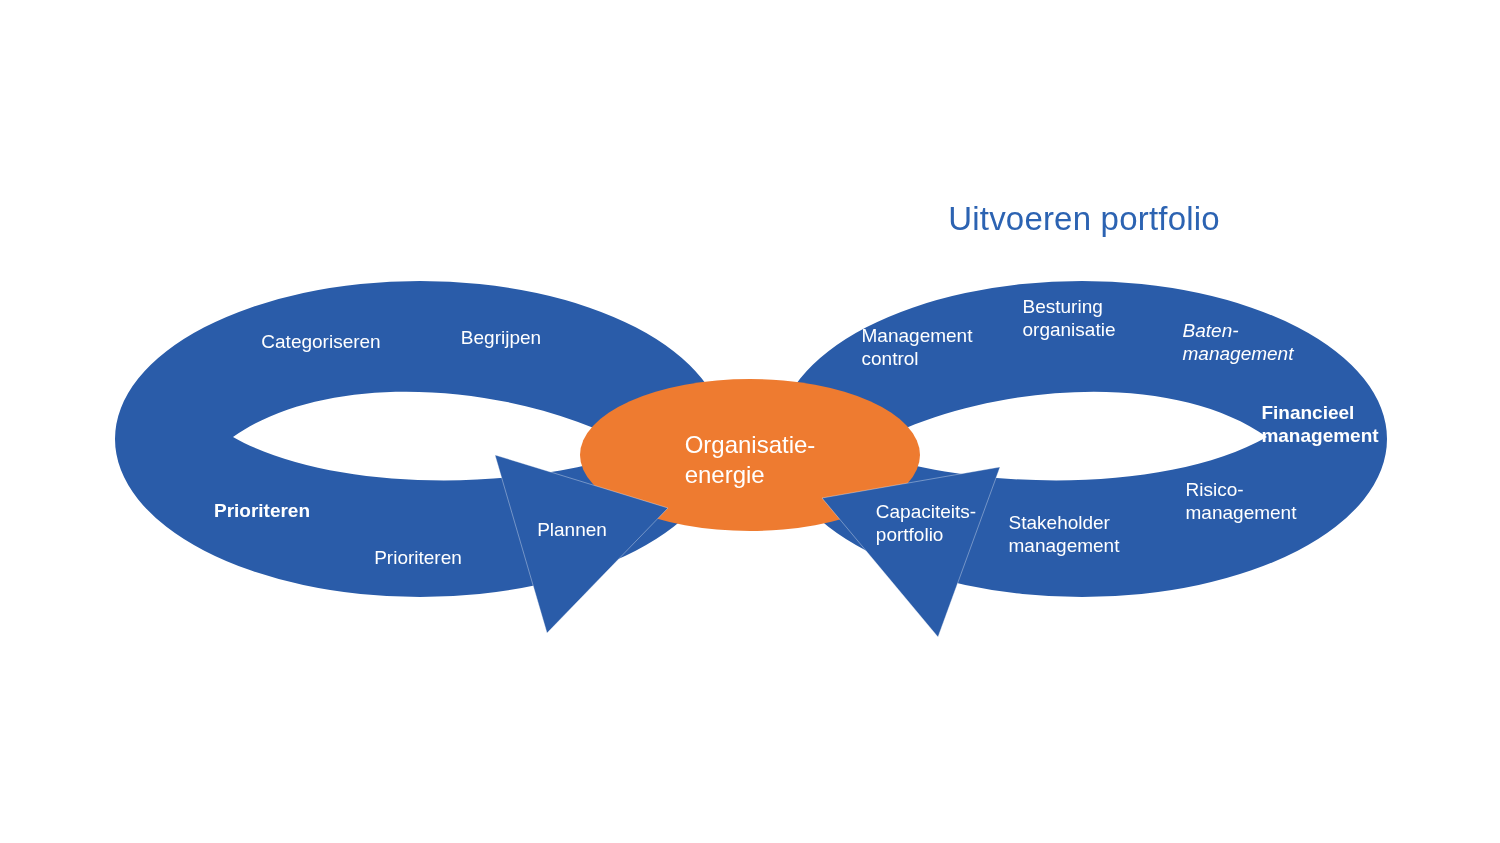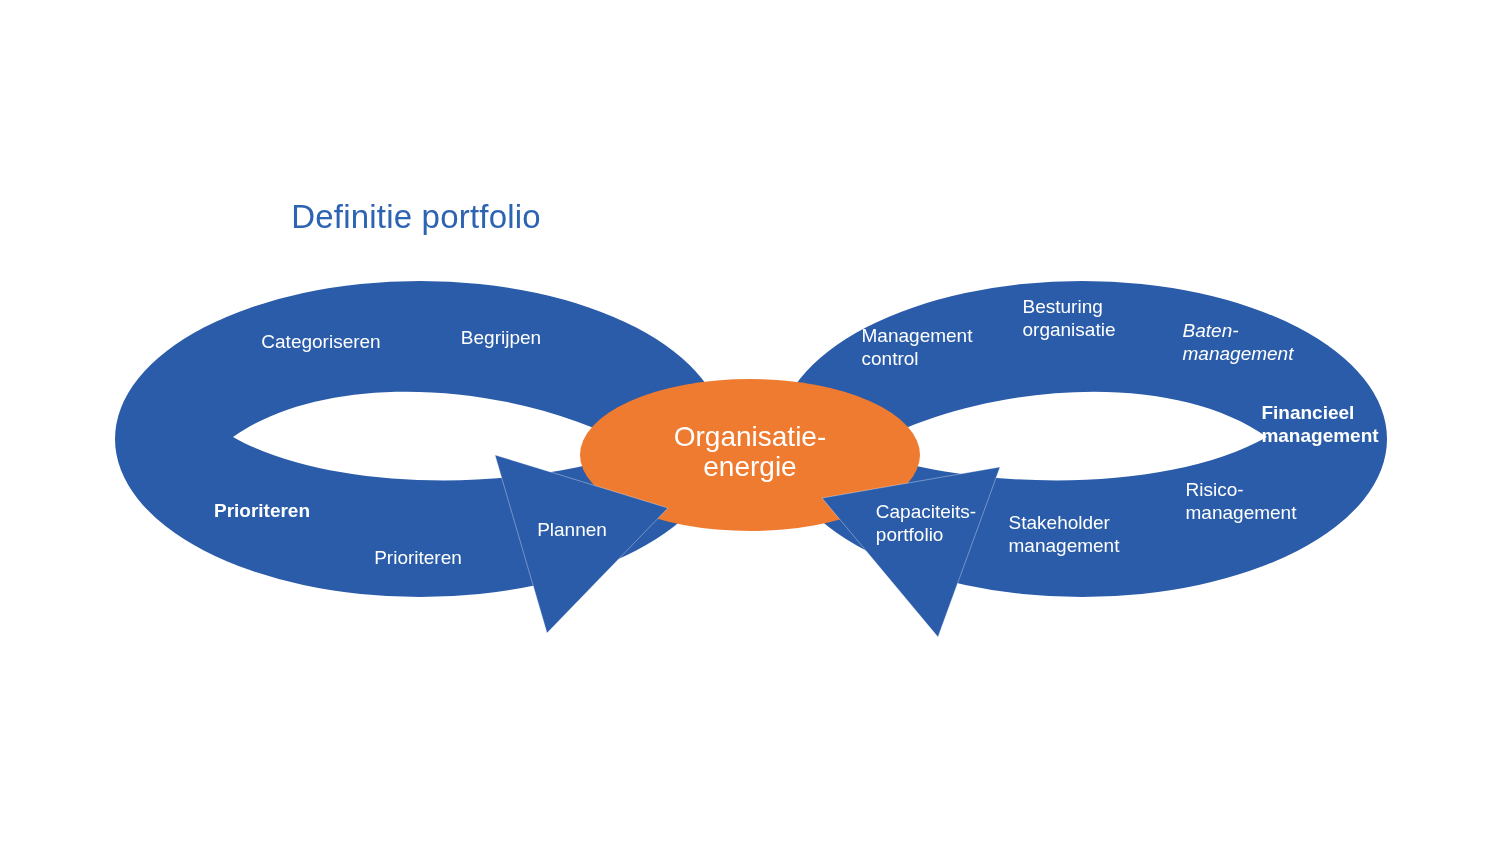--- a/index.html
+++ b/index.html
@@ -43,24 +43,24 @@
     color:var(--label-white);
     font-size:19px;
     line-height:23px;
     text-align:left;
     white-space:pre-line;
   }
   .center-label{
     position:absolute;
     transform:translate(-50%,-50%);
     color:var(--label-white);
-    font-size:28px;
+    font-size:24px;
     line-height:30px;
-    text-align:center;
     white-space:pre-line;
+    margin-top:8px;
   }
 </style>
 </head>
 <body>
 
 <div class="canvas">
 
   <svg viewBox="0 0 1500 843">
 
     <path fill-rule="evenodd" d="M115,439 a305,158 0 1,0 610,0 a305,158 0 1,0 -610,0 Z
@@ -69,21 +69,21 @@
     <path fill-rule="evenodd" d="M777,439 a305,158 0 1,0 610,0 a305,158 0 1,0 -610,0 Z
              M1267,437 C1170,368 980,382 860,450 C980,493 1170,492 1267,437 Z" fill="#2a5ca9"></path>
 
     <ellipse cx="750" cy="455" rx="170" ry="76" fill="#ee7b30"></ellipse>
 
     <polygon points="495,455 668,508 547,633" stroke="rgba(255,255,255,0.35)" stroke-width="1" fill="#2a5ca9"></polygon>
 
     <polygon points="1000,467 822,498 938,637" stroke="rgba(255,255,255,0.35)" stroke-width="1" fill="#2a5ca9"></polygon>
   </svg>
 
-  <div class="diagram-title" style="left:416px;top:217px;">Definitie portfolio</div>
+  <div class="diagram-title" style="left:1084px;top:219px;">Uitvoeren portfolio</div>
 
   <div class="loop-label" style="left:321px;top:341px;">Categoriseren</div>
   <div class="loop-label" style="left:501px;top:337px;">Begrijpen</div>
   <div class="loop-label" style="left:262px;top:510px;font-weight:bold;">Prioriteren</div>
   <div class="loop-label" style="left:418px;top:557px;">Prioriteren</div>
   <div class="loop-label" style="left:572px;top:529px;">Plannen</div>
 
   <div class="loop-label" style="left:917px;top:347px;">Management
 control</div>
   <div class="loop-label" style="left:1069px;top:318px;">Besturing

